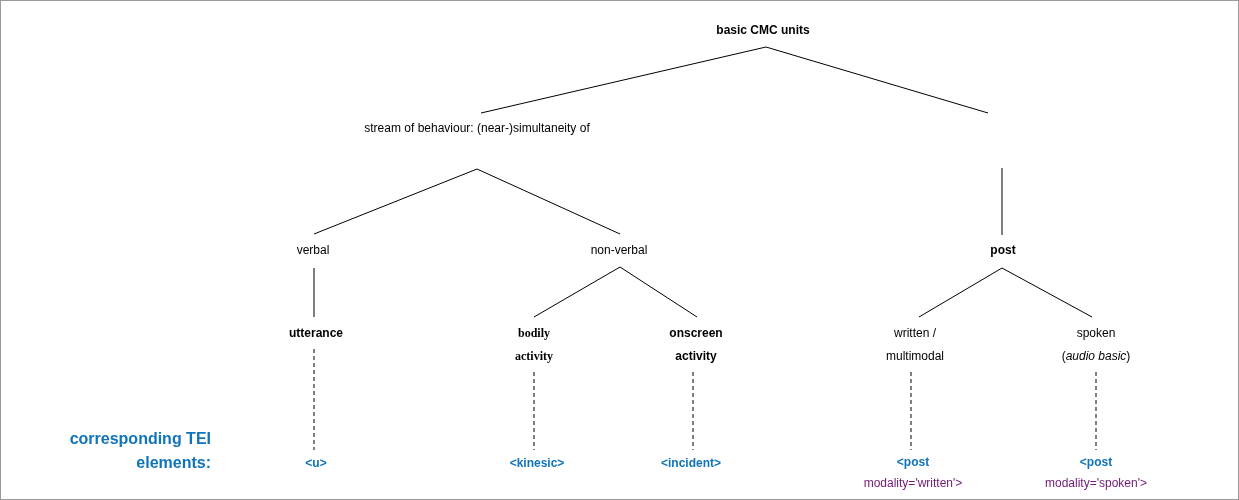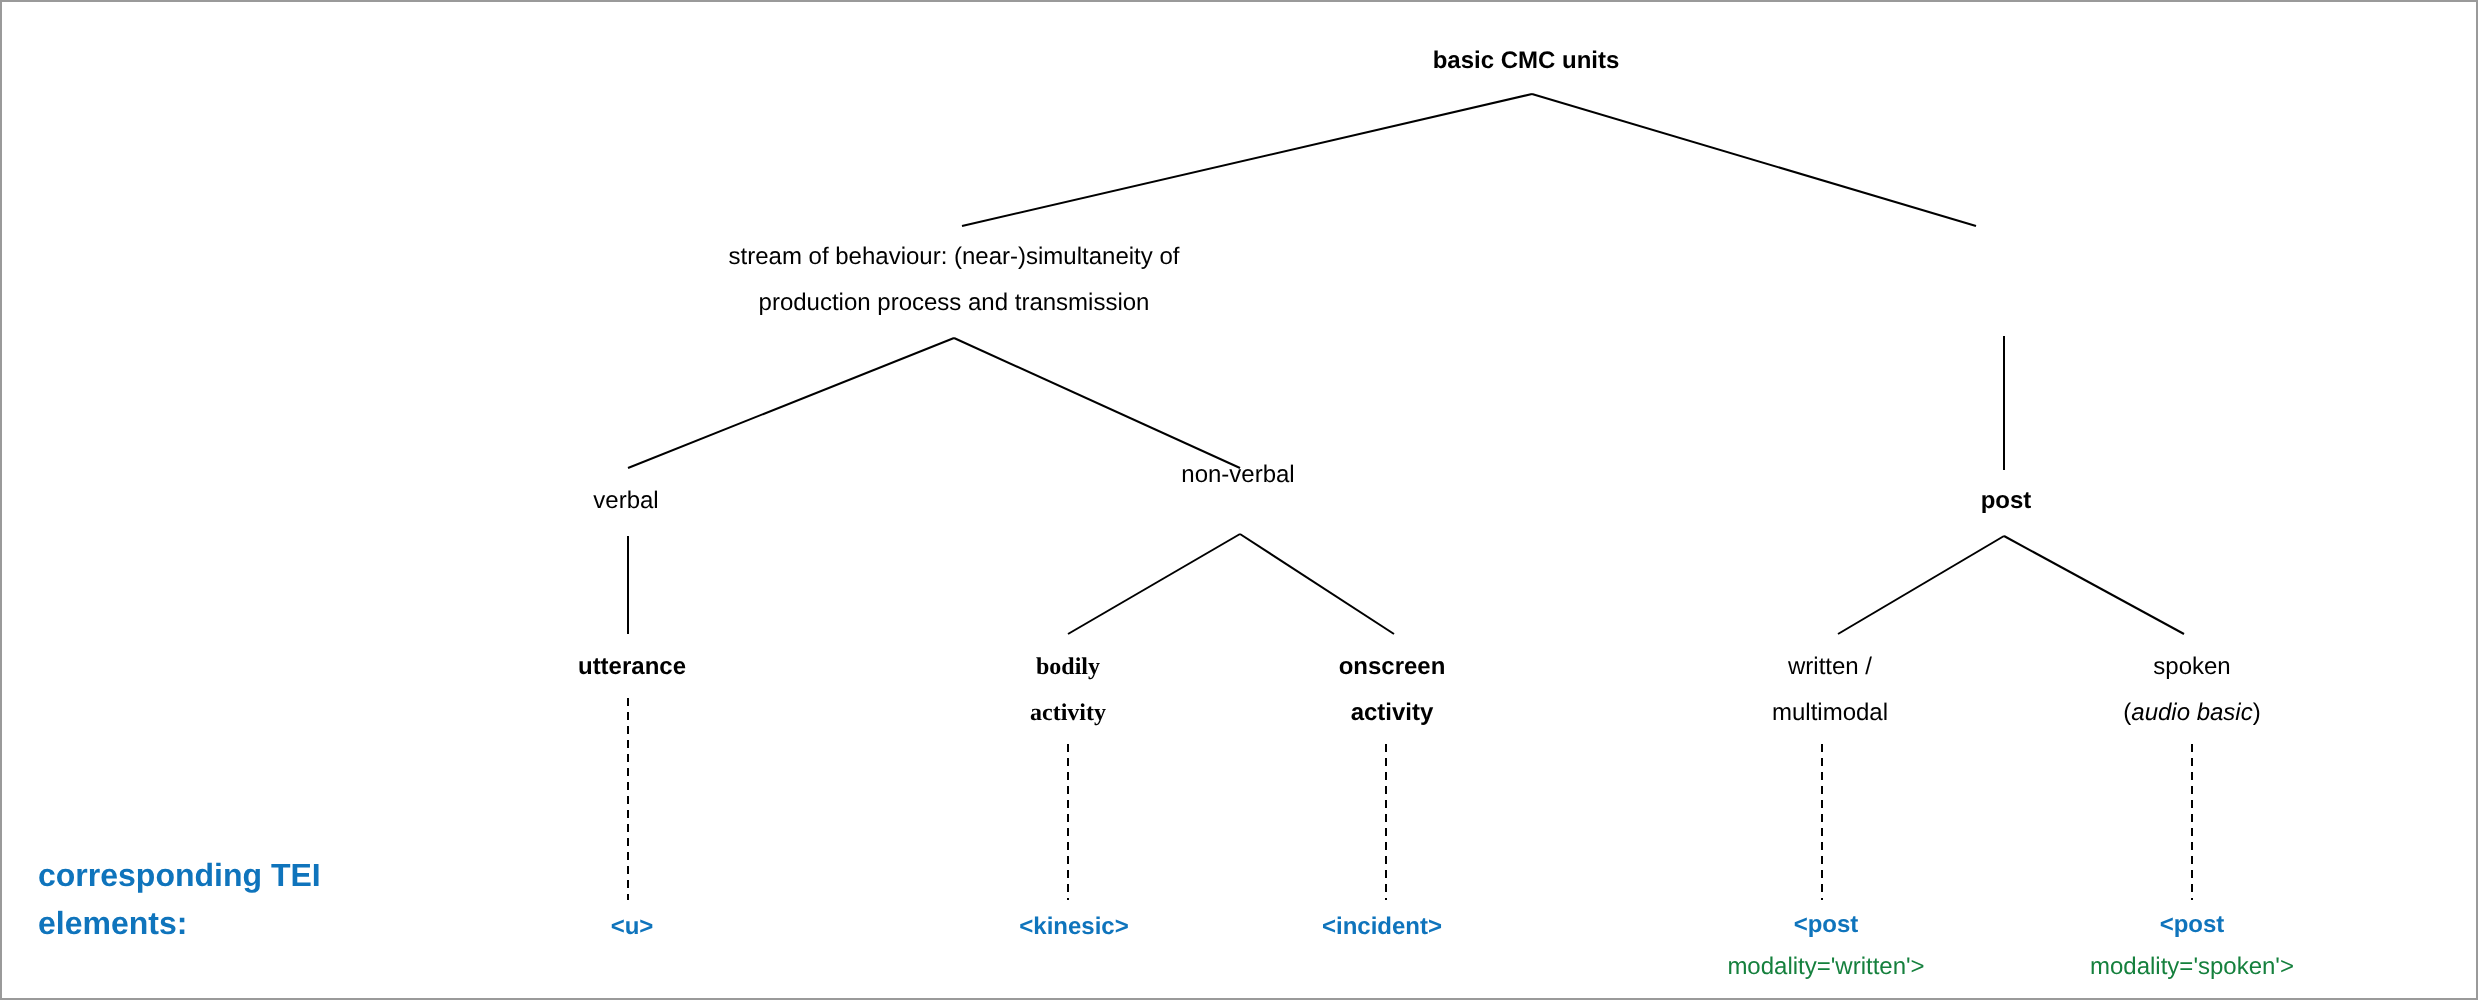--- a/index.html
+++ b/index.html
@@ -22,24 +22,24 @@
   }
   .node {
     position: absolute;
     text-align: center;
     font-size: 12px;
     line-height: 23px;
     white-space: nowrap;
   }
   .bold { font-weight: bold; }
   .blue { color: #0F74BC; font-weight: bold; }
-  .blue-reg { color: #15803d; font-weight: normal; }
+  .blue-reg { color: #701a75; font-weight: normal; }
   .caption {
     position: absolute;
-    text-align: left;
+    text-align: right;
     font-size: 16px;
     line-height: 24px;
     font-weight: bold;
     color: #0F74BC;
     white-space: nowrap;
   }
   .it { font-style: italic; }
 </style>
 </head>
 <body>
@@ -63,27 +63,26 @@
     <line x1="533" y1="371" x2="533" y2="449" stroke="#000" stroke-width="1" stroke-dasharray="4 3"></line>
     <line x1="692" y1="371" x2="692" y2="449" stroke="#000" stroke-width="1" stroke-dasharray="4 3"></line>
     <line x1="910" y1="371" x2="910" y2="449" stroke="#000" stroke-width="1" stroke-dasharray="4 3"></line>
     <line x1="1095" y1="371" x2="1095" y2="449" stroke="#000" stroke-width="1" stroke-dasharray="4 3"></line>
   </svg>
 
   <div class="node bold" style="left:662px; top:18px; width:200px;">basic CMC units</div>
 
   <div class="node" style="left:276px; top:116px; width:400px;">
     <div>stream of behaviour: (near-)simultaneity of</div>
-    <div>production process and transmission</div>
   </div>
 
 
   <div class="node" style="left:262px; top:238px; width:100px;">verbal</div>
 
-  <div class="node" style="left:558px; top:225px; width:120px;text-align:center;">non-verbal</div>
+  <div class="node" style="left:558px; top:238px; width:120px;text-align:center;">non-verbal</div>
 
   <div class="node bold" style="left:952px; top:238px; width:100px;">post</div>
 
   <div class="node bold" style="left:245px; top:321px; width:140px;">utterance</div>
 
   <div class="node bold" style="left:478px; top:321px; width:110px;font-family:Liberation Serif, serif;">
     <div>bodily</div>
     <div>activity</div>
   </div>
 

